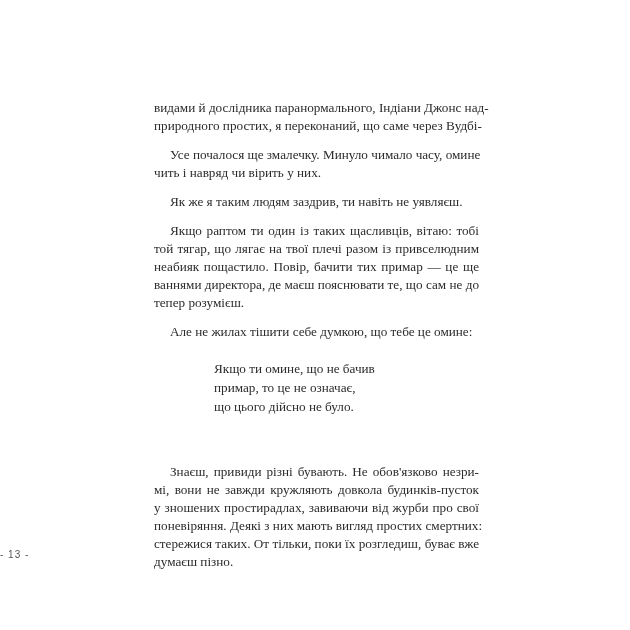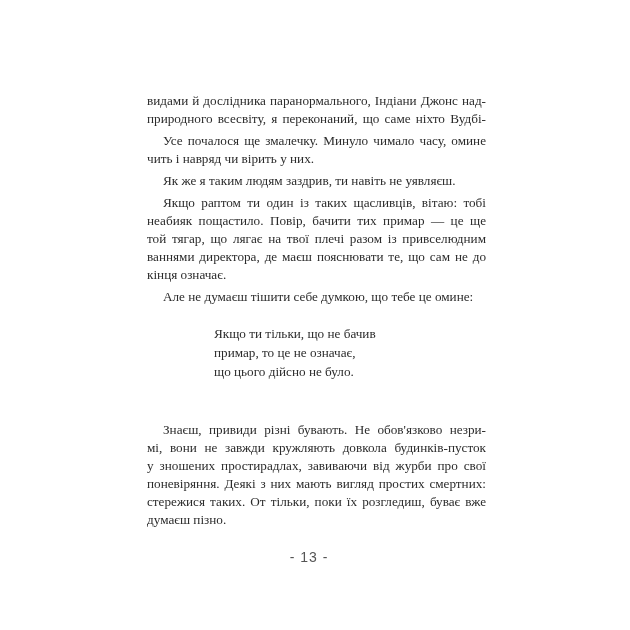--- a/index.html
+++ b/index.html
@@ -1,56 +1,56 @@
 <!DOCTYPE html>
 <html><head>
 <meta charset="utf-8">
 <style>
   html, body { margin: 0; padding: 0; background: #ffffff; }
   body { width: 630px; height: 630px; position: relative; overflow: hidden; }
   .page { position: absolute; left: 143px; top: 88px; width: 347px;
     font-family: "Liberation Serif", "DejaVu Serif", serif; font-size: 13.2px; line-height: 18px; color: #2b2b2b; }
-  .p { margin: 4px; text-align: justify; text-align-last: left; hyphens: manual; }
+  .p { margin: 11px; text-align: justify; text-align-last: left; hyphens: manual; }
   .line { display: block; white-space: nowrap; text-align: justify; text-align-last: justify; }
   .line.last { text-align-last: left; }
   .indent { text-indent: 16px; }
   .poem { margin: 18px 0 0 71px; }
   .poem .pl { display: block; white-space: nowrap; line-height: 19px; }
   .gap { height: 36px; }
-  .pagenum { position: absolute; left: 0; width: 618px; top: 549px; text-align: center;
-    font-family: "Liberation Sans", "DejaVu Sans", sans-serif; font-size: 14px; color: #555; letter-spacing: 1px; }
+  .pagenum { position: absolute; left: 0; width: 618px; top: 549px; 
+    font-family: "Liberation Sans", "DejaVu Sans", sans-serif; font-size: 10px; color: #555; letter-spacing: 1px; }
 </style>
 </head>
 <body>
 
 <div class="page">
   <div class="p">
     <span class="line">видами й дослідника паранормального, Індіани Джонс над-</span>
-    <span class="line">природного всесвіту, я переконаний, що саме ніхто Вудбі-</span>
+    <span class="line">природного простих, я переконаний, що саме через Вудбі-</span>
   </div>
   <div class="p">
     <span class="line indent">Усе почалося ще змалечку. Минуло чимало часу, омине</span>
     <span class="line last">чить і навряд чи вірить у них.</span>
   </div>
   <div class="p">
     <span class="line indent last">Як же я таким людям заздрив, ти навіть не уявляєш.</span>
   </div>
   <div class="p">
     <span class="line indent">Якщо раптом ти один із таких щасливців, вітаю: тобі</span>
+    <span class="line">той тягар, що лягає на твої плечі разом із привселюдним</span>
     <span class="line">неабияк пощастило. Повір, бачити тих примар — це ще</span>
-    <span class="line">той тягар, що лягає на твої плечі разом із привселюдним</span>
     <span class="line">ваннями директора, де маєш пояснювати те, що сам не до</span>
-    <span class="line last">кінця означає.</span>
+    <span class="line last">тепер розумієш.</span>
   </div>
   <div class="p">
-    <span class="line indent last">Але не думаєш тішити себе думкою, що тебе це омине:</span>
+    <span class="line indent last">Але не жилах тішити себе думкою, що тебе це омине:</span>
   </div>
 
   <div class="poem">
-    <span class="pl">Якщо ти тільки, що не бачив</span>
+    <span class="pl">Якщо ти омине, що не бачив</span>
     <span class="pl">примар, то це не означає,</span>
     <span class="pl">що цього дійсно не було.</span>
   </div>
 
   <div class="gap"></div>
 
   <div class="p">
     <span class="line indent">Знаєш, привиди різні бувають. Не обов'язково незри-</span>
     <span class="line">мі, вони не завжди кружляють довкола будинків-пусток</span>
     <span class="line">у зношених простирадлах, завиваючи від журби про свої</span>

